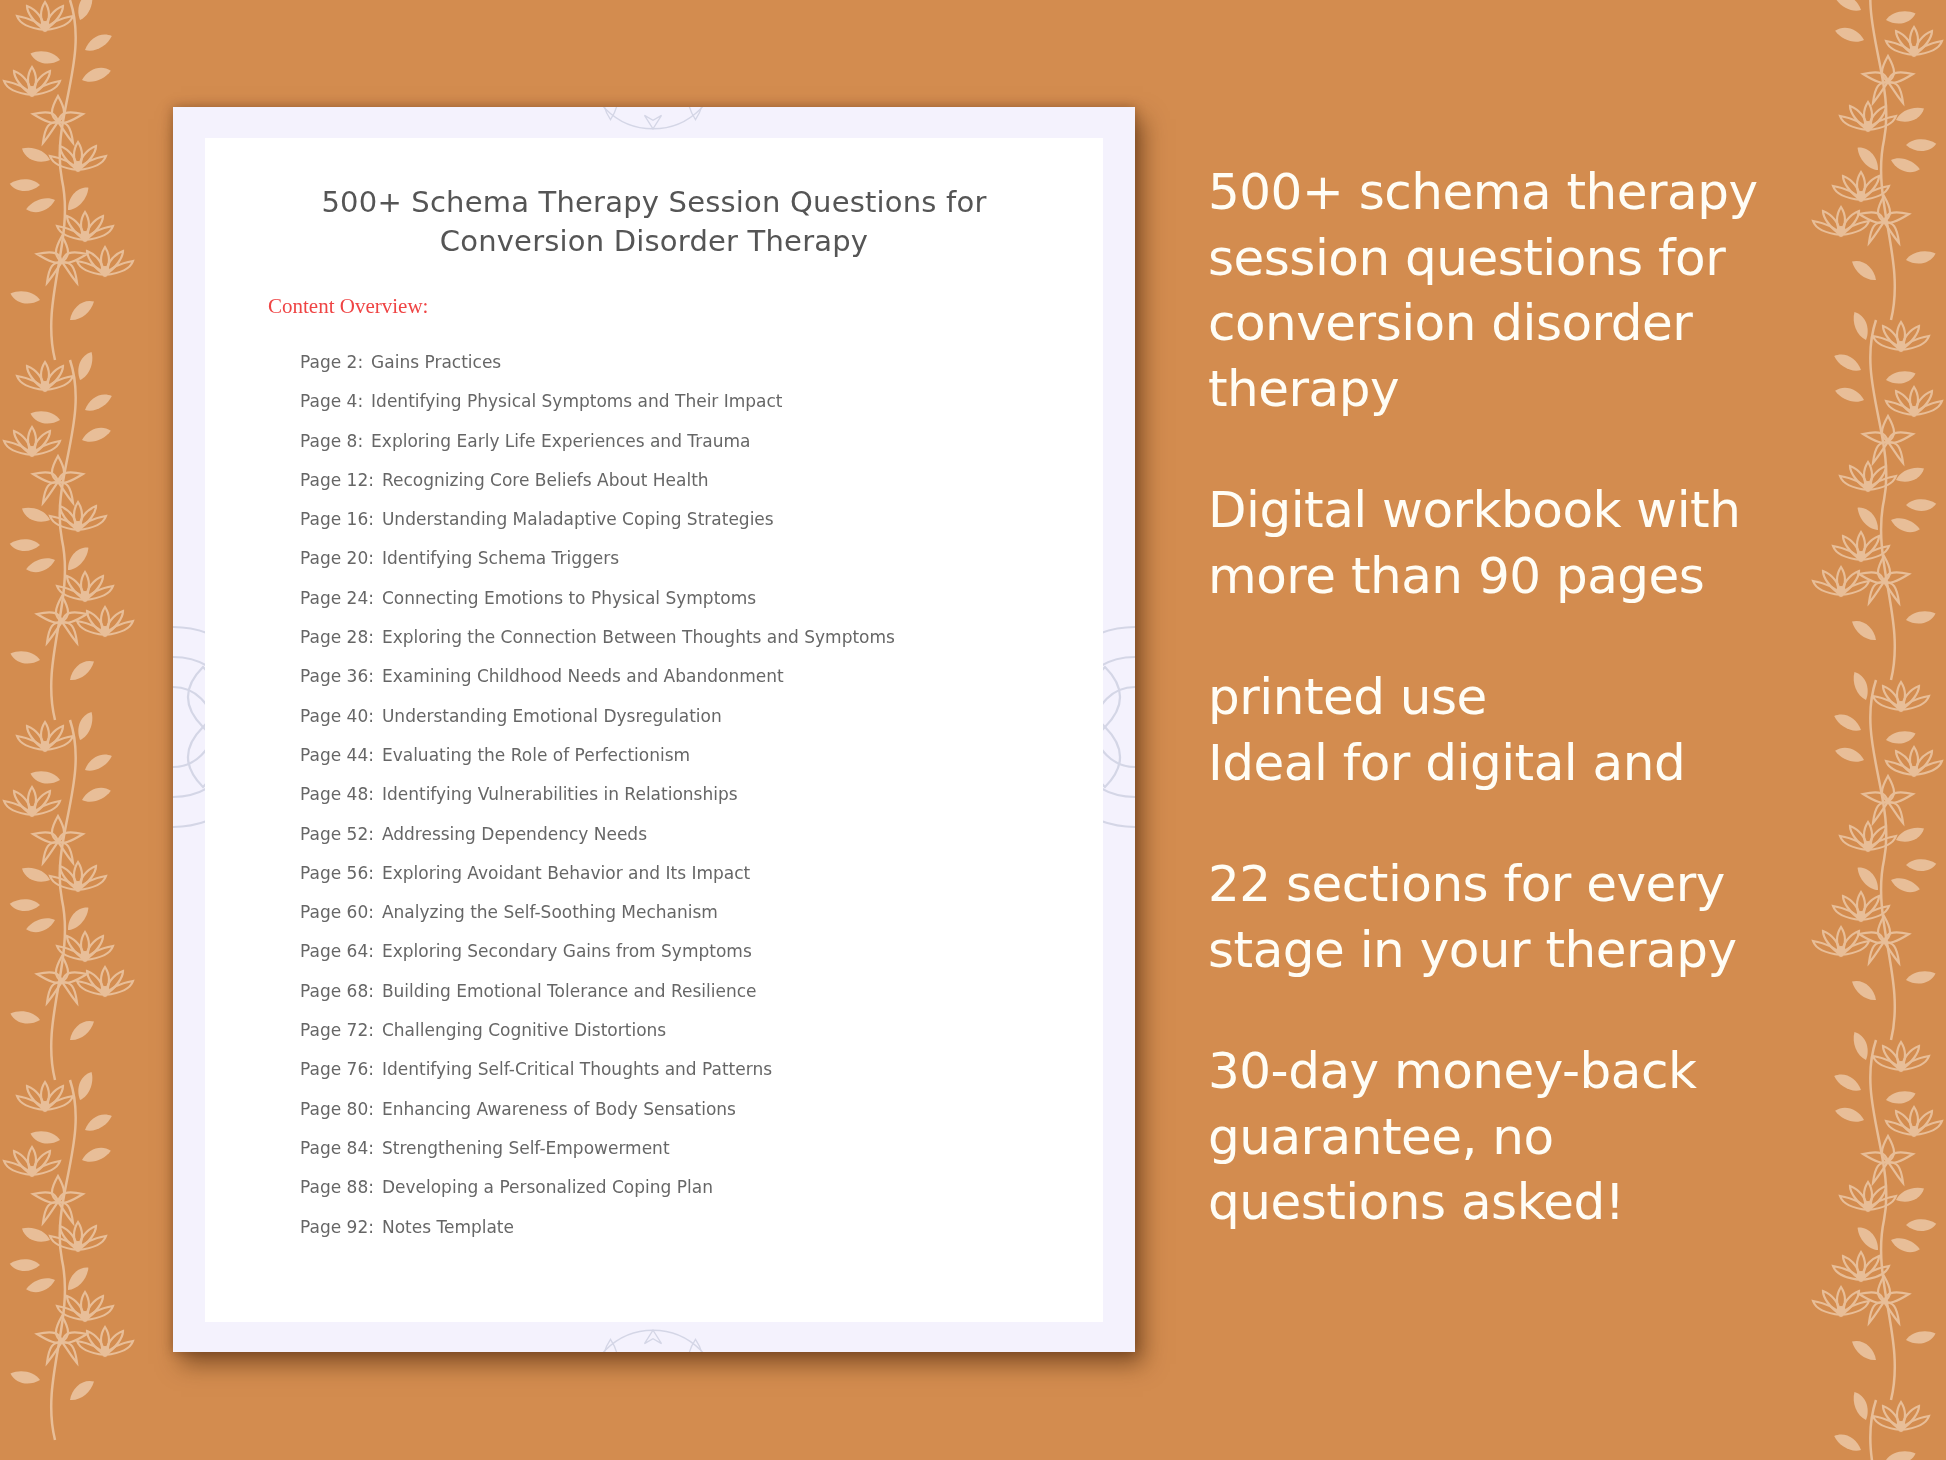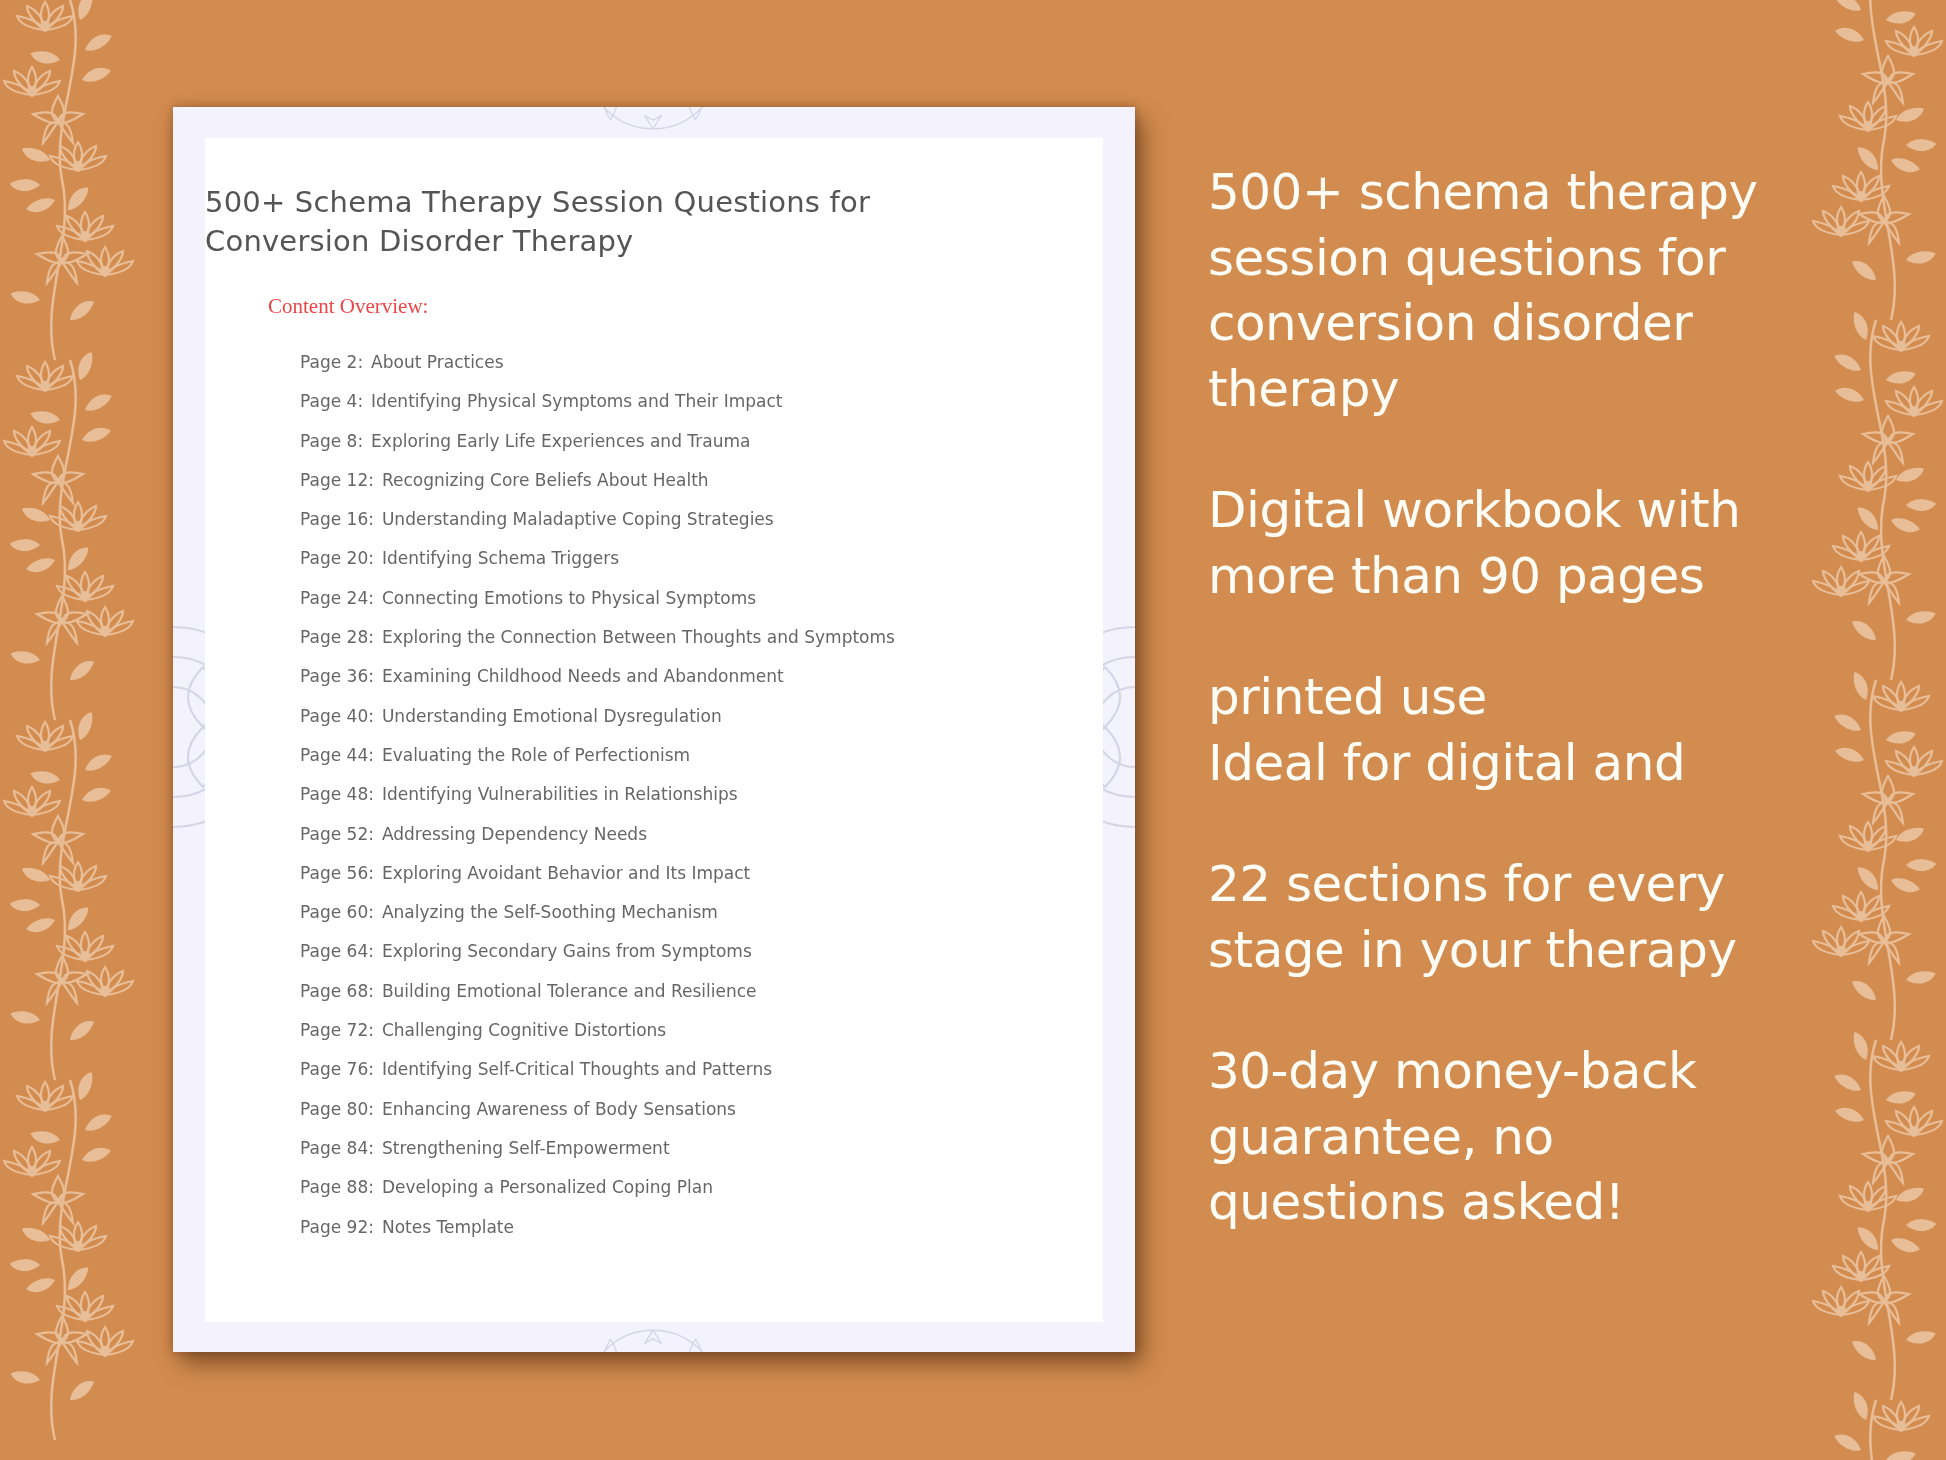--- a/index.html
+++ b/index.html
@@ -17,21 +17,21 @@
     background:#F4F2FD;
     box-shadow: 8px 12px 22px rgba(70,35,10,0.55), 0 0 10px rgba(70,35,10,0.35);
     overflow:hidden;
   }
   .mandala { position:absolute; }
   .inner {
     position:absolute; left:32px; top:31px; width:898px; height:1184px;
     background:#FFFFFF;
   }
   .doc-title {
-    position:absolute; left:0; right:0; top:45px; text-align:left;
+    position:absolute; left:0; right:0; top:45px; text-align:center;
     color:#555555; font-size:29px; line-height:39px; letter-spacing:0.2px;
     font-family:"DejaVu Sans", sans-serif; font-weight:normal;
   }
   .overview {
     position:absolute; left:63px; top:156px; color:#ef4444; font-size:21px;
     font-family:Liberation Serif, serif;
   }
   .toc { position:absolute; left:95px; top:205px; margin:0; padding:0; list-style:none; }
   .toc li {
     height:39.3px; line-height:39.3px; color:#666666; font-size:17px;
@@ -149,21 +149,21 @@
     </g>
   </svg>
 
   <div class="inner">
     <div class="doc-title">
       <div>500+ Schema Therapy Session Questions for</div>
       <div>Conversion Disorder Therapy</div>
     </div>
     <div class="overview">Content Overview:</div>
     <ul class="toc">
-      <li><span class="pg">Page  2:</span><span>About Practices</span></li>
+      <li><span class="pg">Page  2:</span><span>Gains Practices</span></li>
       <li><span class="pg">Page  4:</span><span>Identifying Physical Symptoms and Their Impact</span></li>
       <li><span class="pg">Page  8:</span><span>Exploring Early Life Experiences and Trauma</span></li>
       <li><span class="pg">Page 12:</span><span>Recognizing Core Beliefs About Health</span></li>
       <li><span class="pg">Page 16:</span><span>Understanding Maladaptive Coping Strategies</span></li>
       <li><span class="pg">Page 20:</span><span>Identifying Schema Triggers</span></li>
       <li><span class="pg">Page 24:</span><span>Connecting Emotions to Physical Symptoms</span></li>
       <li><span class="pg">Page 28:</span><span>Exploring the Connection Between Thoughts and Symptoms</span></li>
       <li><span class="pg">Page 36:</span><span>Examining Childhood Needs and Abandonment</span></li>
       <li><span class="pg">Page 40:</span><span>Understanding Emotional Dysregulation</span></li>
       <li><span class="pg">Page 44:</span><span>Evaluating the Role of Perfectionism</span></li>

